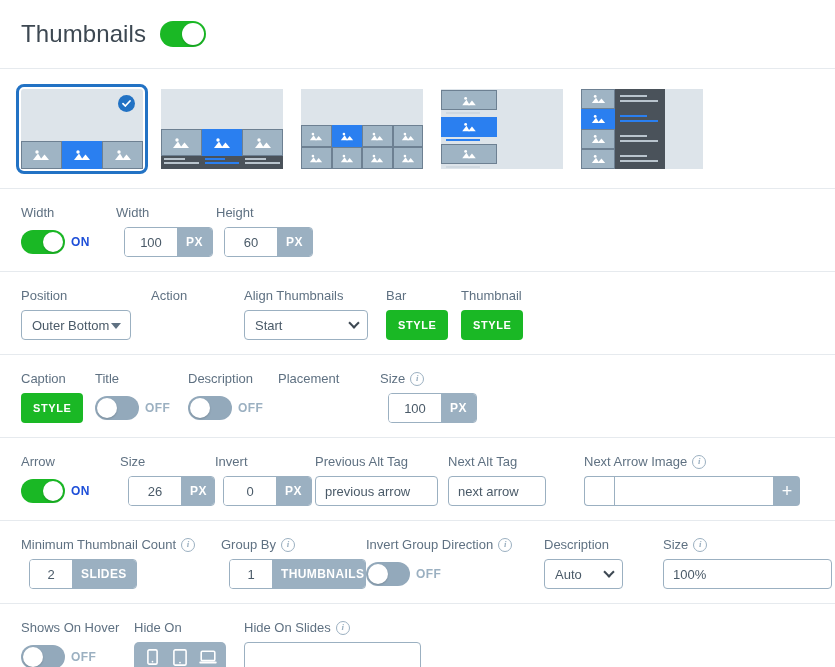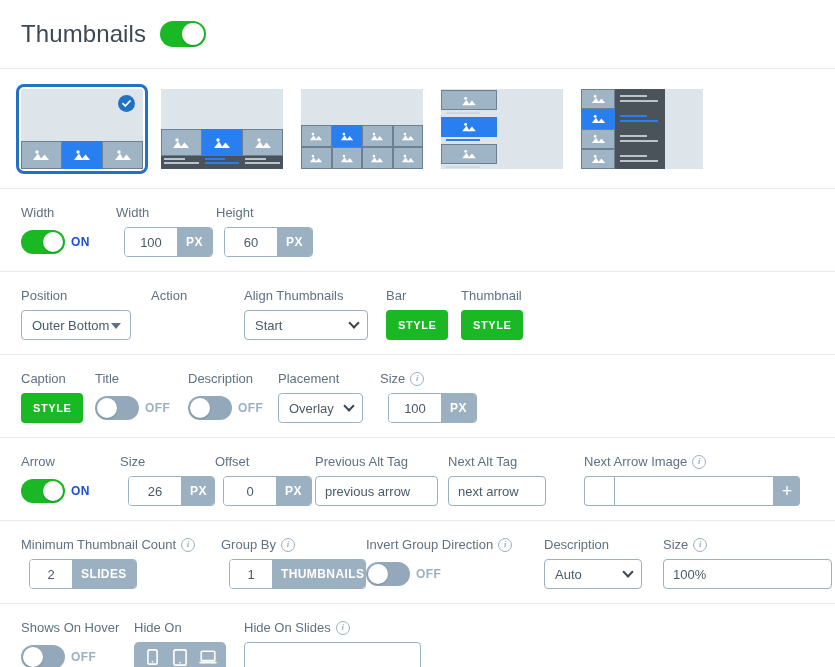--- a/index.html
+++ b/index.html
@@ -583,26 +583,20 @@
         <div class="toggle off">
             <span class="knob"></span>
           </div>
         <span class="toggle-label off">OFF</span>
       </div>
     </div>
   </div>
 
   <div class="field" style="width:102px">
     <span class="flabel">Placement</span>
-    <div class="control">
-      <div class="select-box" style="width:85px">
-        <span>Overlay</span>
-        <i class="caret-chev"></i>
-      </div>
-    </div>
   </div>
 
   <div class="field">
     <span class="flabel">
       <span>Size</span>
       <i class="info-icon">i</i>
     </span>
     <div class="control">
       <div class="unit-input">
         <input type="text" value="100" style="">
@@ -629,21 +623,21 @@
     <span class="flabel">Size</span>
     <div class="control">
       <div class="unit-input">
         <input type="text" value="26" style="">
         <span class="unit-suffix">PX</span>
       </div>
     </div>
   </div>
 
   <div class="field" style="width:100px">
-    <span class="flabel">Offset</span>
+    <span class="flabel">Invert</span>
     <div class="control">
       <div class="unit-input">
         <input type="text" value="0" style="">
         <span class="unit-suffix">PX</span>
       </div>
     </div>
   </div>
 
   <div class="field" style="width:133px">
     <span class="flabel">Previous Alt Tag</span>
@@ -712,21 +706,21 @@
             <span class="knob"></span>
           </div>
         <span class="toggle-label off">OFF</span>
       </div>
     </div>
   </div>
 
   <div class="field" style="width:119px">
     <span class="flabel">Description</span>
     <div class="control">
-      <div class="select-box" style="width:98px">
+      <div class="select-box" style="width:79px">
         <span>Auto</span>
         <i class="caret-chev"></i>
       </div>
     </div>
   </div>
 
   <div class="field">
     <span class="flabel">
       <span>Size</span>
       <i class="info-icon">i</i>

